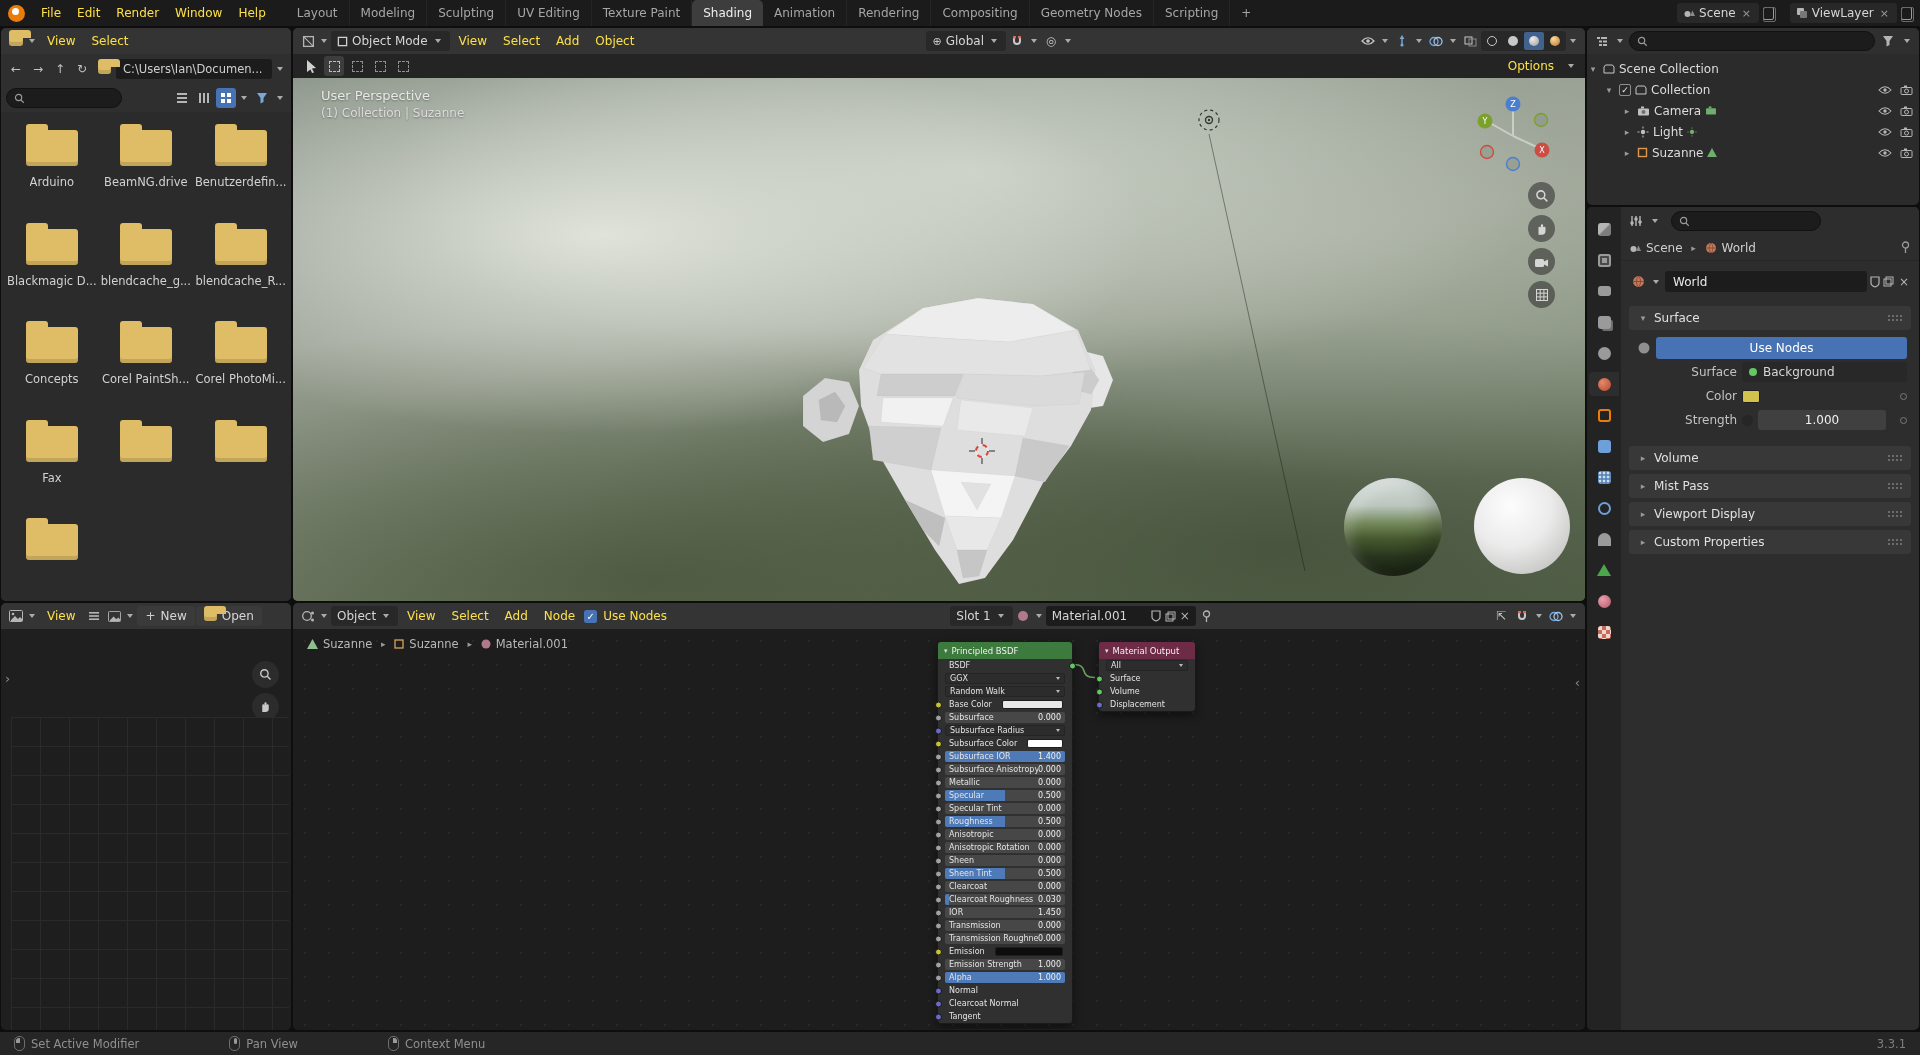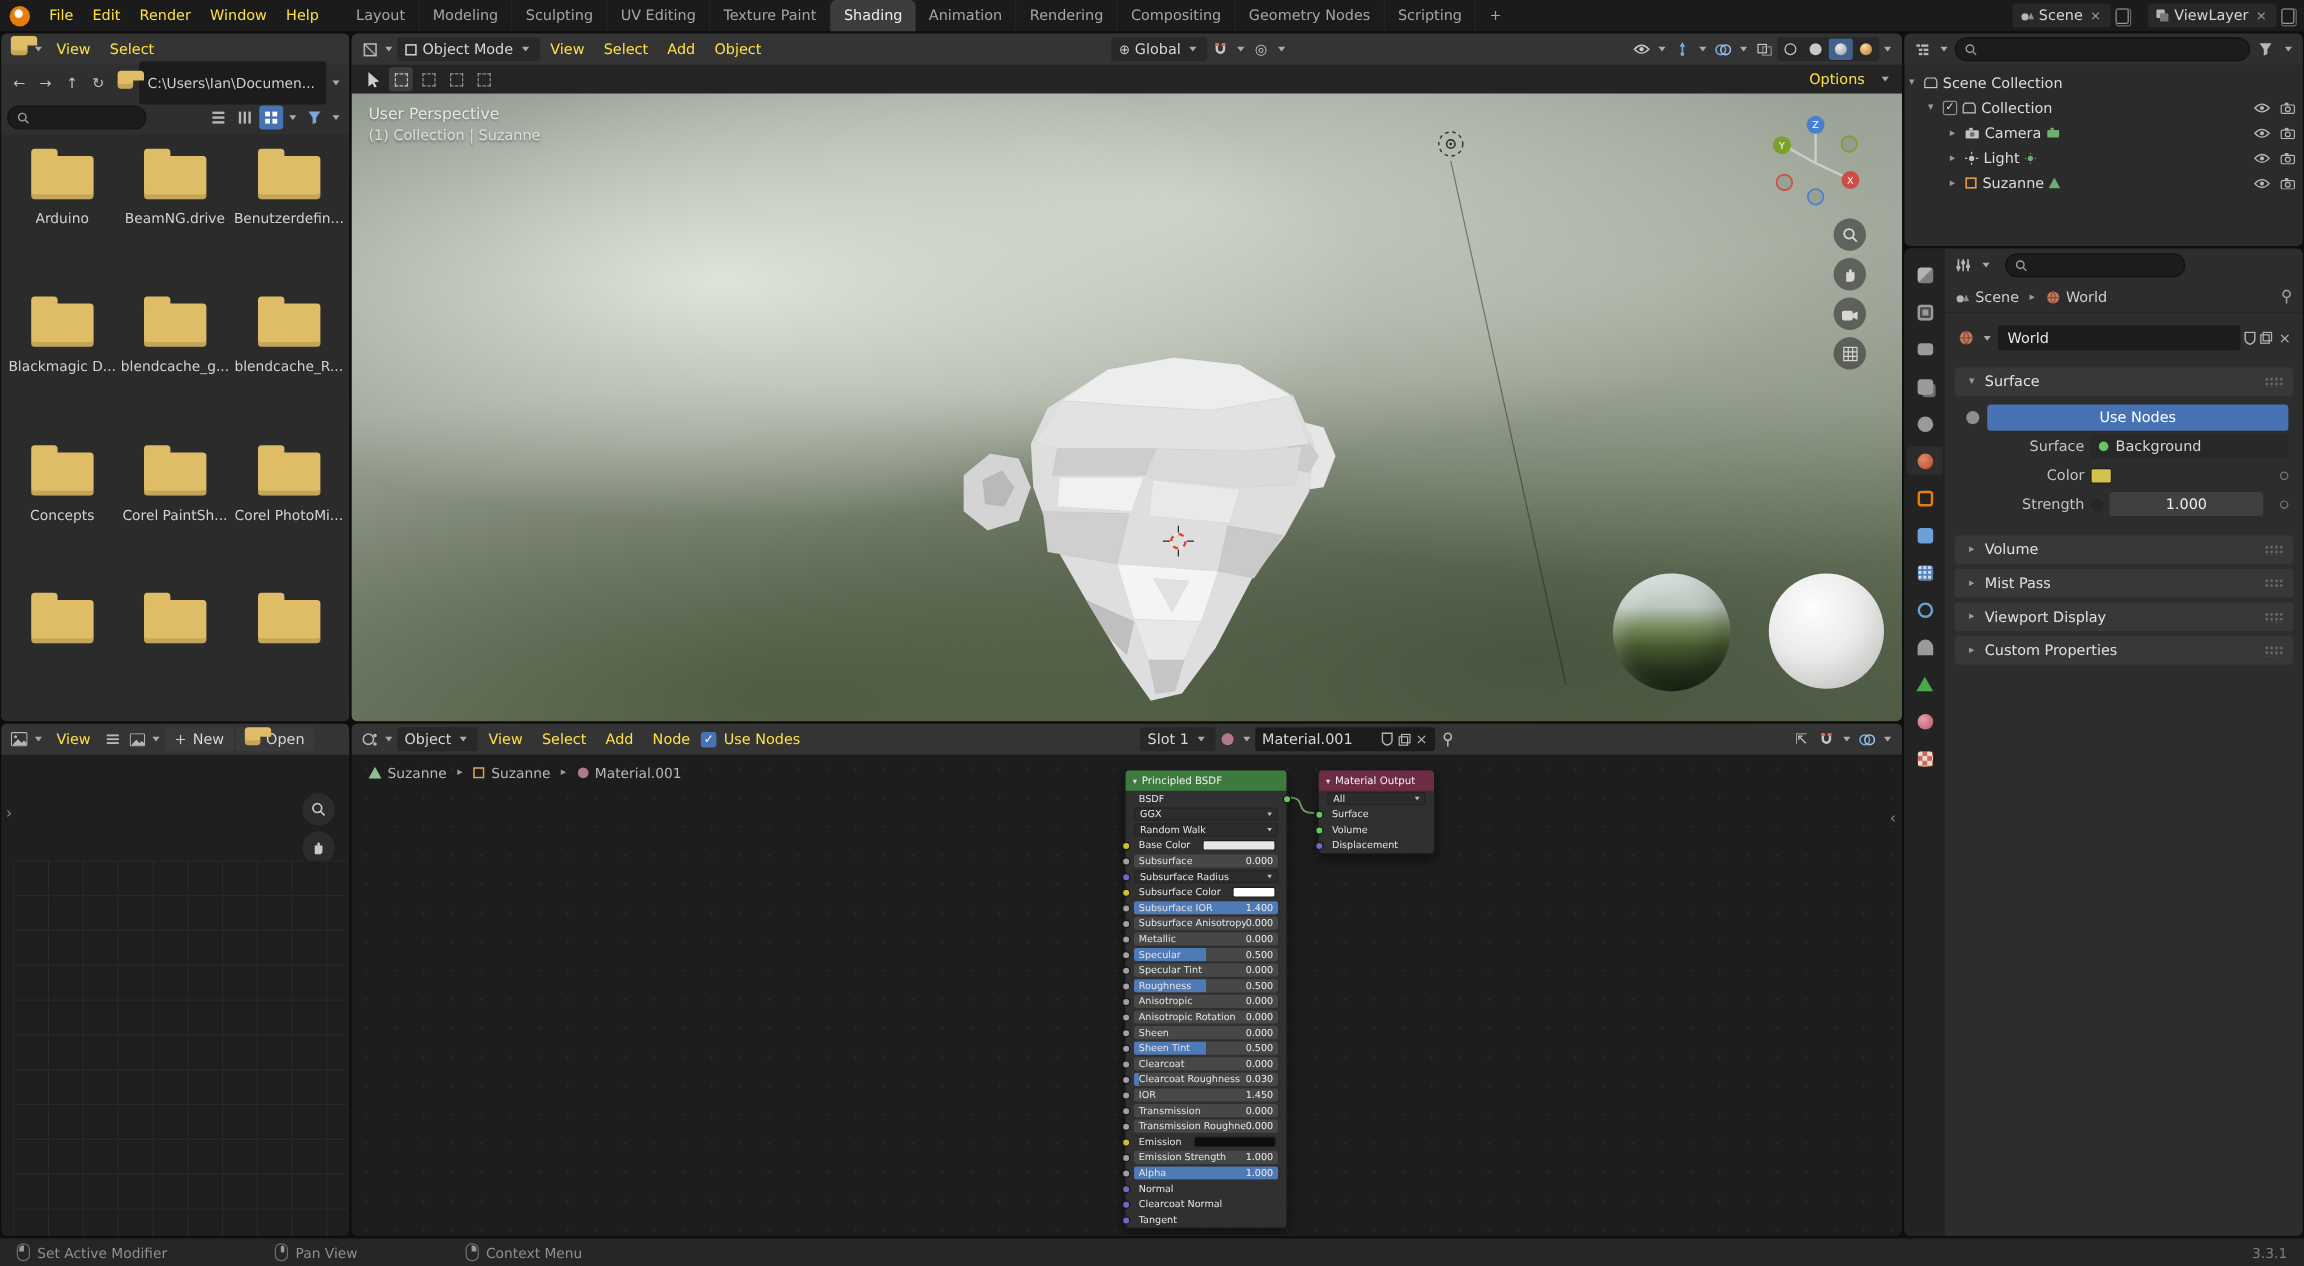--- a/index.html
+++ b/index.html
@@ -29,21 +29,21 @@
 .tb-x{color:#9a9a9a;padding:0 2px;font-size:11px}
 .mini-page{width:11px;height:13px;border:1px solid #9a9a9a;border-radius:2px;position:relative}
 .mini-page::after{content:"";position:absolute;right:-3px;bottom:-3px;width:11px;height:13px;border:1px solid #6a6a6a;border-radius:2px}
 
 .ed-icon{display:flex;align-items:center;justify-content:center;width:18px;height:18px}
 
 #file-browser{left:1px;top:28px;width:290px;height:573px;background:#2b2b2b}
 .fb-row2{height:30px;background:#2f2f2f;display:flex;align-items:center;padding:0 5px;gap:2px}
 .fb-row3{height:28px;background:#2f2f2f;display:flex;align-items:center;padding:0 5px;gap:2px}
 .nav-glyph{color:#c2c2c2;font-size:12px}
-.path-field{flex:1;background:#1c1c1c;border-radius:3px;height:36px;display:flex;align-items:center;padding:0 7px;color:#cfcfcf;font-size:11.5px;overflow:hidden;white-space:nowrap}
+.path-field{flex:1;background:#1c1c1c;border-radius:3px;height:20px;display:flex;align-items:center;padding:0 7px;color:#cfcfcf;font-size:11.5px;overflow:hidden;white-space:nowrap}
 #folder-grid{display:grid;grid-template-columns:repeat(3,1fr);padding:10px 4px 0;height:489px;overflow:hidden;background:#2b2b2b}
 .folder-cell{display:flex;flex-direction:column;align-items:center;padding:8px 2px 10px}
 .folder-ic{width:52px;height:36px;background:#dfbc66;border-radius:3px;position:relative;box-shadow:inset 0 -4px 0 rgba(0,0,0,.12)}
 .folder-ic::before{content:"";position:absolute;top:-6px;left:0;width:22px;height:8px;background:#dfbc66;border-radius:3px 3px 0 0}
 .folder-label{margin-top:9px;font-size:11.5px;color:#d2d2d2;white-space:nowrap;max-width:92px;overflow:hidden}
 
 #image-editor{left:1px;top:603px;width:290px;height:427px;background:#1f1f1f}
 #image-editor .ehead{background:#343434}
 .btn{background:#3a3a3a;border-radius:3px;height:20px;display:flex;align-items:center;padding:0 8px;gap:5px;white-space:nowrap}
 .ie-grid{position:absolute;left:10px;top:114px;right:2px;bottom:0;background-color:#1e1e1e;background-image:linear-gradient(#2a2a2a 1px,transparent 1px),linear-gradient(90deg,#2a2a2a 1px,transparent 1px);background-size:29px 29px}
@@ -54,21 +54,21 @@
 .vp-toolrow{height:24px;background:#242424;display:flex;align-items:center;padding:0 8px;gap:3px}
 .tool-sq{width:11px;height:11px;border:1px dashed #bdbdbd}
 .vp-canvas{position:relative;height:523px;overflow:hidden;
 background:
 radial-gradient(42% 38% at 24% 30%, rgba(226,230,221,.95), rgba(226,230,221,0) 100%),
 radial-gradient(45% 40% at 53% 18%, rgba(208,214,203,.85), rgba(208,214,203,0) 100%),
 radial-gradient(50% 45% at 84% 32%, rgba(178,186,172,.55), rgba(178,186,172,0) 100%),
 radial-gradient(60% 50% at 28% 96%, rgba(75,88,62,.9), rgba(75,88,62,0) 100%),
 radial-gradient(55% 45% at 76% 90%, rgba(66,78,56,.85), rgba(66,78,56,0) 100%),
 linear-gradient(170deg,#8d968b,#9ba295 45%,#77836d 75%,#5a684f)}
-.vp-overlay-text{position:absolute;left:14px;top:10px;text-shadow:0 1px 2px rgba(0,0,0,.35)}
+.vp-overlay-text{position:absolute;left:28px;top:10px;text-shadow:0 1px 2px rgba(0,0,0,.35)}
 .vp-overlay-text .l1{font-size:13px;color:#e8e8e8}
 .vp-overlay-text .l2{font-size:12px;color:#dcdcdc;margin-top:3px}
 .navcol{position:absolute;right:30px;top:104px;display:flex;flex-direction:column;gap:6px}
 .navcol .round-btn{position:static;background:rgba(40,40,40,.55)}
 .sphere{position:absolute;border-radius:50%}
 #hdri-sphere{left:1051px;top:400px;width:98px;height:98px;background:linear-gradient(to bottom,#d3dad8 0%,#bcc7be 28%,#74895c 46%,#46592f 62%,#2c3a20 80%,#1d2614 100%);box-shadow:inset -8px -12px 20px rgba(0,0,0,.25), inset 6px 8px 14px rgba(255,255,255,.25)}
 #white-sphere{left:1181px;top:400px;width:96px;height:96px;background:radial-gradient(circle at 38% 30%,#fdfdfd,#ebebeb 45%,#cdcecb 75%,#b2b4af 100%)}
 .shade-group{display:flex;background:#282828;border-radius:3px;padding:1px;gap:1px}
 .sph{width:20px;height:18px;display:flex;align-items:center;justify-content:center;border-radius:2px}
 .sph.active{background:#41618e}
@@ -331,20 +331,24 @@
       <div class="folder-cell">
         <div class="folder-ic"></div>
         <span class="folder-label">Corel PaintSh...</span>
       </div>
 
       <div class="folder-cell">
         <div class="folder-ic"></div>
         <span class="folder-label">Corel PhotoMi...</span>
       </div>
 
+      <div class="folder-cell">
+        <div class="folder-ic"></div>
+        <span class="folder-label">Fax</span>
+      </div>
 
       <div class="folder-cell">
         <div class="folder-ic"></div>
         <span class="folder-label"></span>
       </div>
 
       <div class="folder-cell">
         <div class="folder-ic"></div>
         <span class="folder-label"></span>
       </div>

